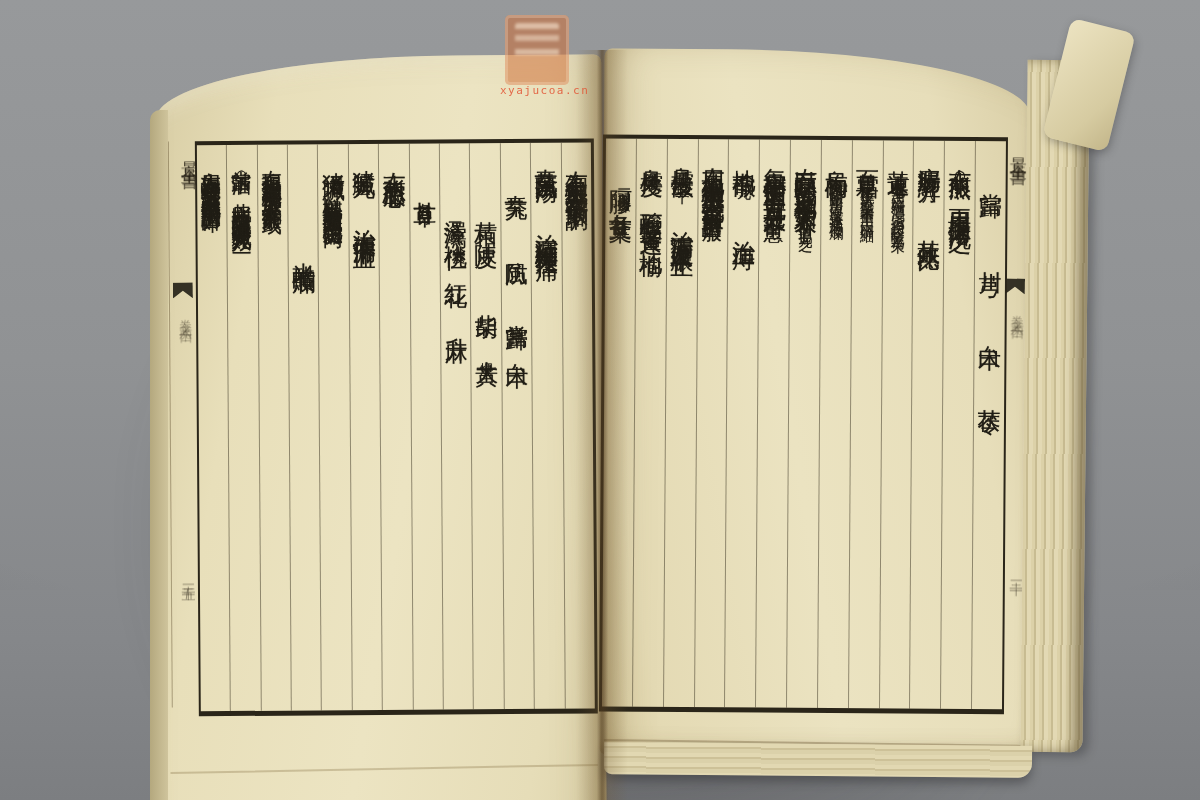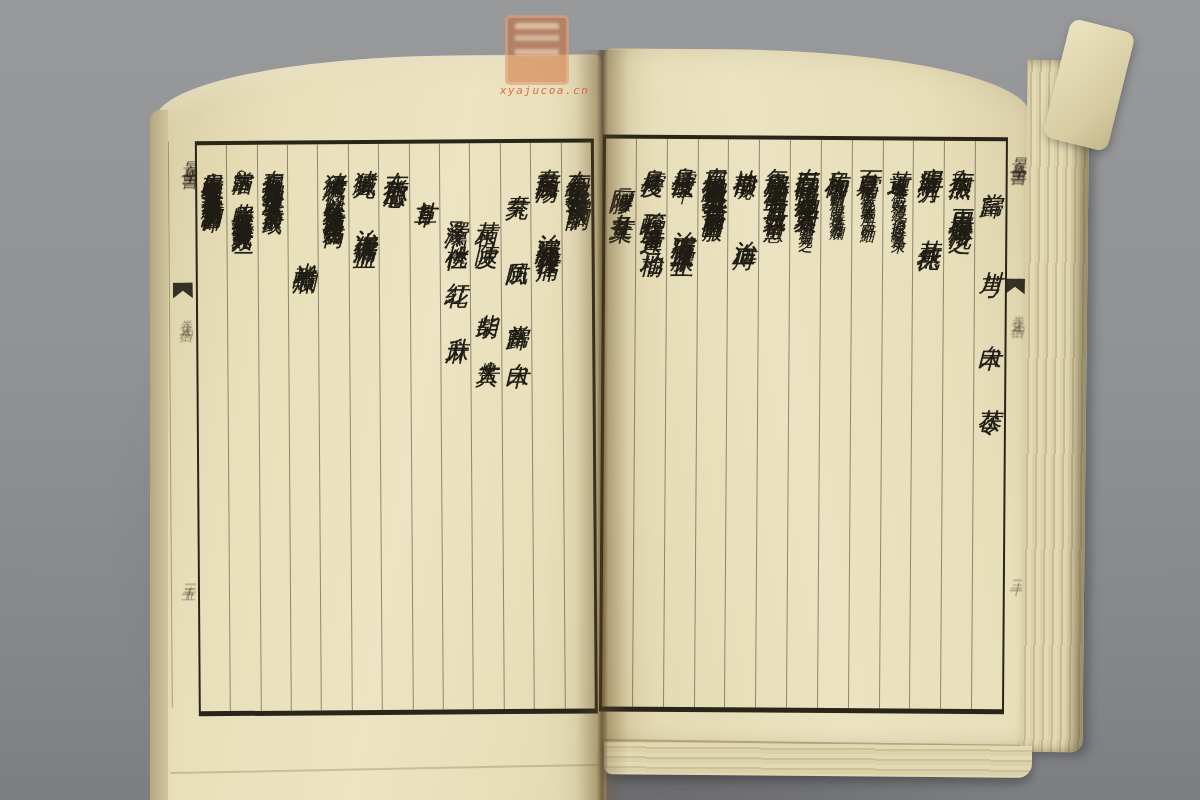--- a/index.html
+++ b/index.html
@@ -1,21 +1,21 @@
 <!DOCTYPE html>
 <html><head>
 <meta charset="utf-8">
 <style>
   html,body{margin:0;padding:0;}
   body{
     width:1200px;height:800px;overflow:hidden;
     font-family:"Liberation Serif","DejaVu Serif",serif;
     background:linear-gradient(180deg,#97999b 0%,#909294 45%,#85878a 80%,#7c7e81 100%);
   }
-  .scene{position:relative;width:1200px;height:590px;font-style:italic;}
+  .scene{position:relative;width:1200px;height:590px;}
   .vignette{position:absolute;inset:0;z-index:9;pointer-events:none;
     background:radial-gradient(130% 120% at 50% 42%, rgba(0,0,0,0) 58%, rgba(35,35,40,.20) 100%);}
   
   .book-shadow{position:absolute;left:130px;top:90px;width:950px;height:730px;z-index:0;
     background:radial-gradient(ellipse at 50% 60%, rgba(45,44,46,.55), rgba(45,44,46,0) 72%);
     filter:blur(14px);}
   
   .stack-right{position:absolute;left:1024px;top:60px;width:62px;height:692px;z-index:1;
     transform:rotate(.6deg);border-radius:0 16px 12px 0;
     background:repeating-linear-gradient(90deg,#dcd1a8 0 3px,#c8bc92 3px 5px,#e3d9b4 5px 9px);

